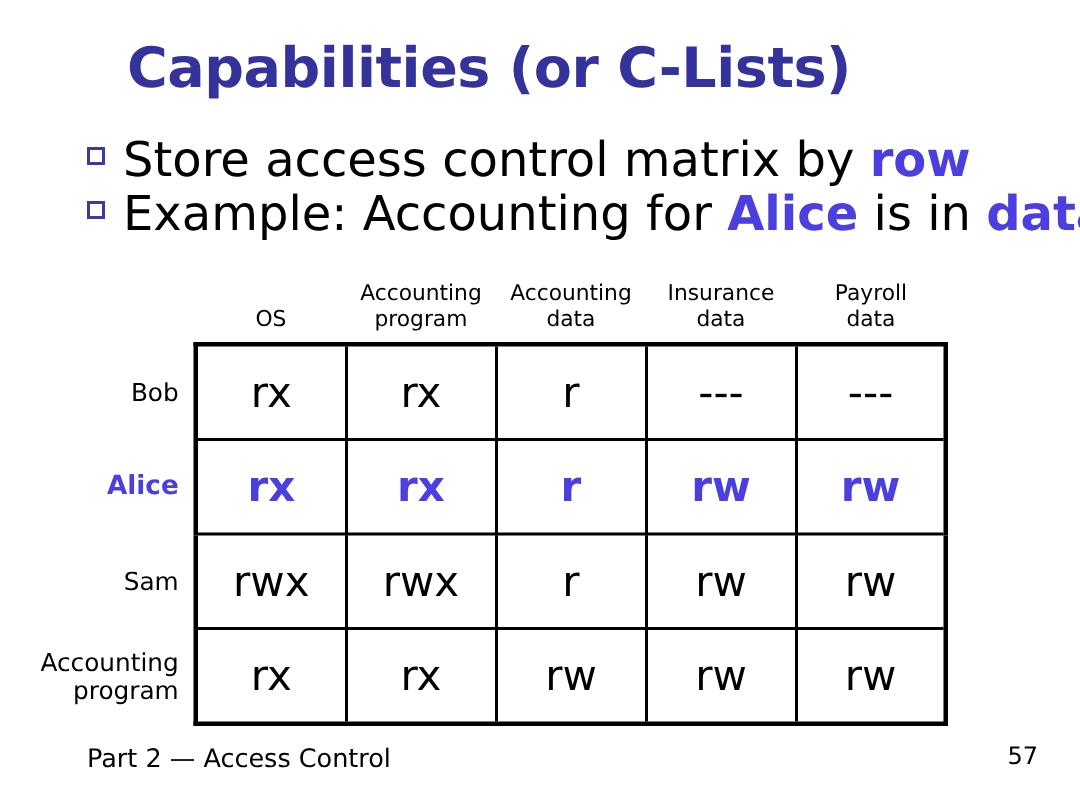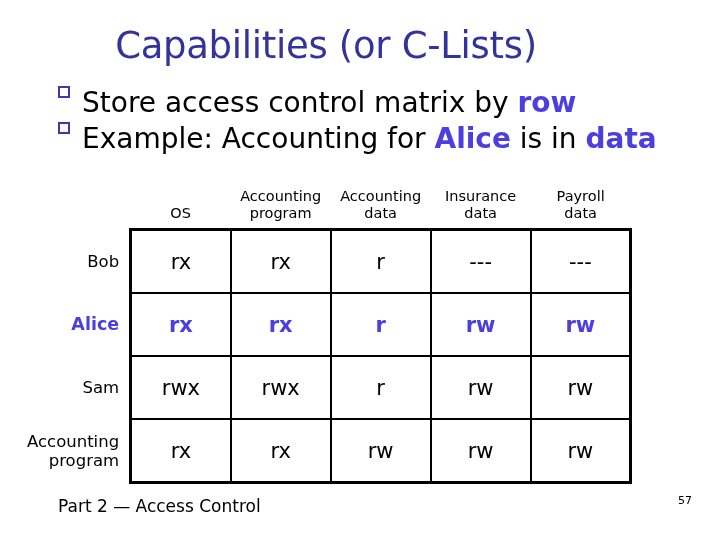--- a/index.html
+++ b/index.html
@@ -29,34 +29,35 @@
     left: 0;
     top: 24px;
     width: 652px;
     text-align: center;
     font-size: 37px;
     line-height: 44px;
     letter-spacing: -0.3px;
     color: #33339B;
     font-family: "DejaVu Sans", sans-serif;
     white-space: nowrap;
+    font-weight: bold;
   }
 
   
   #bullets {
     position: absolute;
     left: 58px;
     top: 88px;
     width: 640px;
   }
   .bullet-row {
     display: flex;
-    align-items: flex-start;
+    align-items: center;
     height: 36px;
-    font-size: 28px;
+    font-size: 32px;
     line-height: 30px;
     color: #000000;
     white-space: nowrap;
   }
   .bullet-marker {
     flex: 0 0 auto;
     width: 12px;
     height: 12px;
     border: 2px solid #3B38A8;
     background: #ffffff;
@@ -124,21 +125,21 @@
     white-space: nowrap;
   }
   table.acl th.rowhead .rl2 { display: block; }
 
   
   table.acl td.cell {
     border: 2px solid #000000;
     height: 61px;
     text-align: center;
     vertical-align: middle;
-    font-size: 21px;
+    font-size: 28px;
     color: #000000;
     padding: 0;
   }
 
   
   table.acl tr.datarow:first-of-type td.cell { border-top-width: 3px; }
   table.acl tr.datarow:last-of-type  td.cell { border-bottom-width: 3px; }
   table.acl tr.datarow td.cell:first-of-type { border-left-width: 3px; }
   table.acl tr.datarow td.cell:last-child    { border-right-width: 3px; }
 
@@ -156,21 +157,21 @@
     left: 58px;
     top: 496px;
     font-size: 17px;
     color: #000000;
     white-space: nowrap;
   }
   #footer-right {
     position: absolute;
     right: 28px;
     top: 494px;
-    font-size: 11px;
+    font-size: 16px;
     color: #000000;
   }
 </style>
 </head>
 <body>
 
 <div id="slide">
 
   <div id="title">Capabilities (or C-Lists)</div>
 

